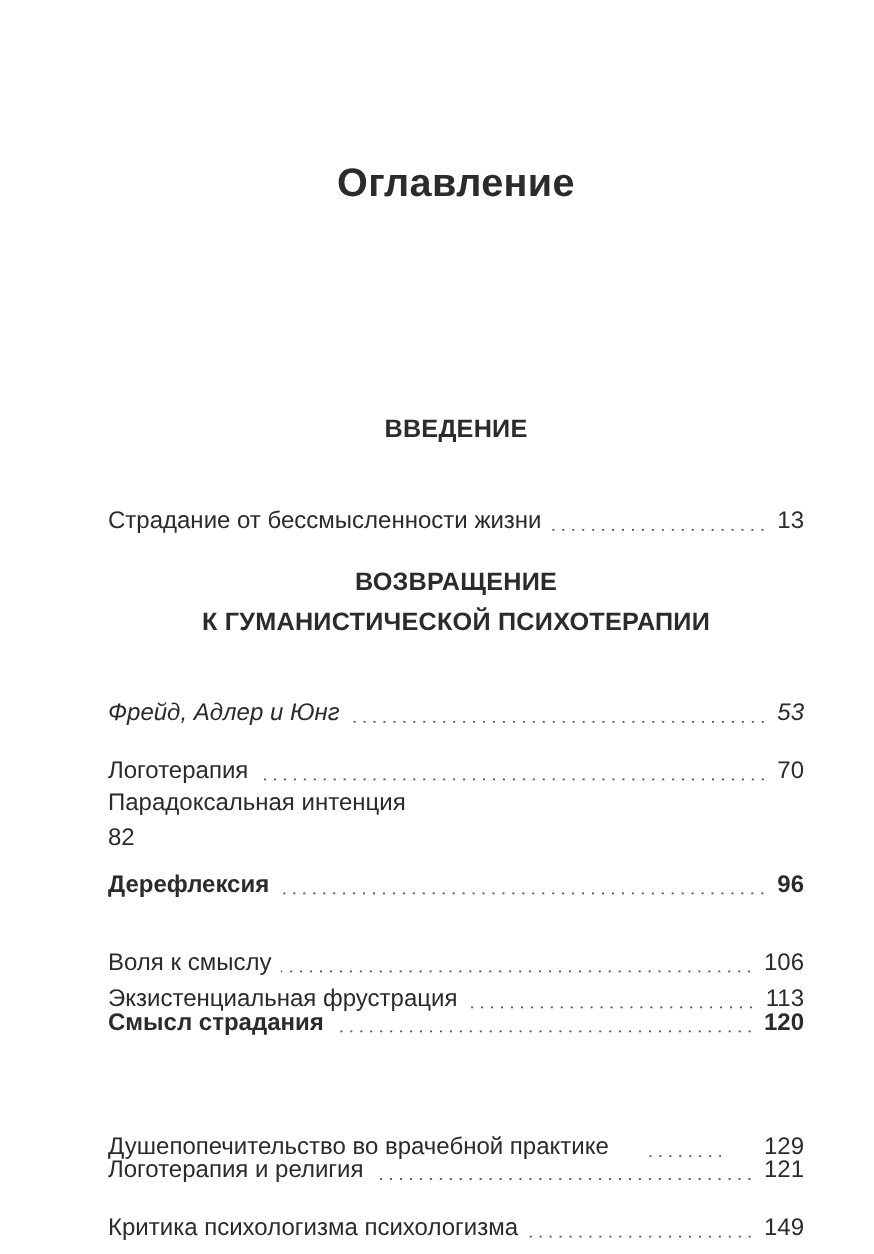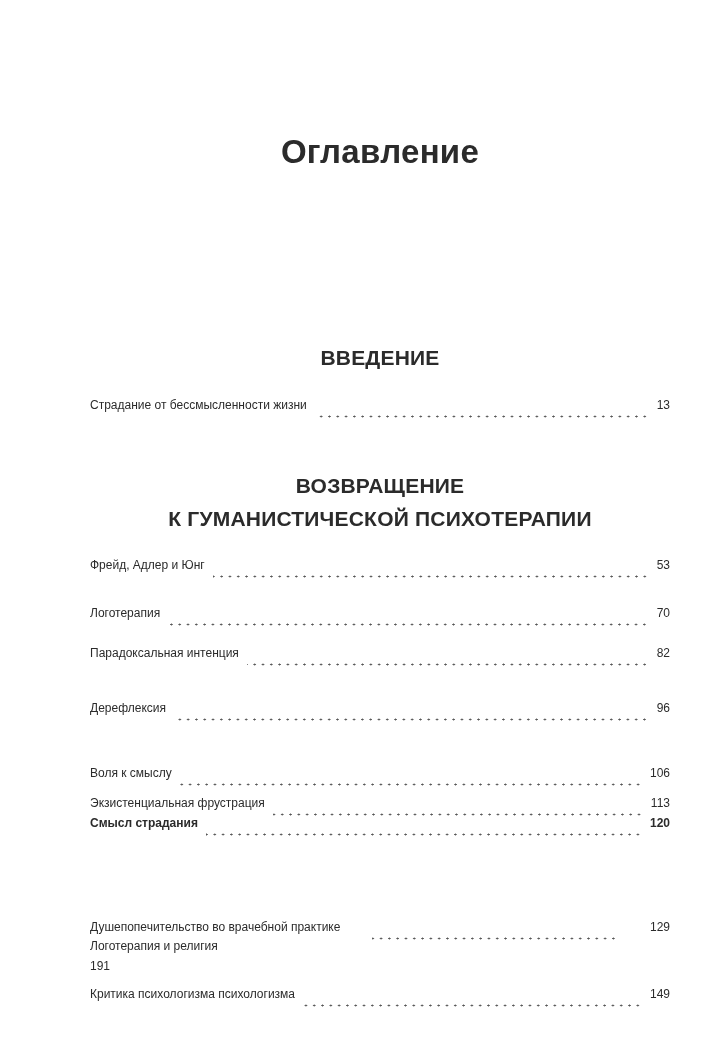--- a/index.html
+++ b/index.html
@@ -37,22 +37,23 @@
       color: #2b2b2b;
       letter-spacing: 0.2px;
     }
     .toc-row {
       position: absolute;
       left: 90px;
       width: 580px;
       height: 26px;
       display: flex;
       align-items: baseline;
-      font-size: 12px;
+      font-size: 20px;
       color: #2b2b2b;
+      margin-top: 25px;
     }
     .toc-title {
       white-space: nowrap;
       flex: 0 0 auto;
     }
     .toc-leader {
       flex: 1 1 auto;
       margin: 0 8px;
       height: 1px;
       align-self: flex-end;
@@ -83,39 +84,39 @@
   <span class="toc-title">Страдание от бессмысленности жизни</span>
   <span class="toc-leader"></span>
   <span class="toc-page">13</span>
 </div>
 
 <div class="section-heading" style="top:469px;">
   <div>ВОЗВРАЩЕНИЕ</div>
   <div>К ГУМАНИСТИЧЕСКОЙ ПСИХОТЕРАПИИ</div>
 </div>
 
-<div class="toc-row" style="top:558px;">
+<div class="toc-row" style="top:558px;font-style:italic;">
   <span class="toc-title">Фрейд, Адлер и Юнг</span>
   <span class="toc-leader"></span>
   <span class="toc-page">53</span>
 </div>
 
 <div class="toc-row" style="top:606px;">
   <span class="toc-title">Логотерапия</span>
   <span class="toc-leader"></span>
   <span class="toc-page">70</span>
 </div>
 
-<div class="toc-row" style="top:646px;">
+<div class="toc-row" style="top:633px;flex-direction:column;">
   <span class="toc-title">Парадоксальная интенция</span>
   <span class="toc-leader"></span>
   <span class="toc-page">82</span>
 </div>
 
-<div class="toc-row" style="top:701px;">
+<div class="toc-row" style="top:701px;font-weight:bold;">
   <span class="toc-title">Дерефлексия</span>
   <span class="toc-leader"></span>
   <span class="toc-page">96</span>
 </div>
 
 <div class="toc-row" style="top:766px;">
   <span class="toc-title">Воля к смыслу</span>
   <span class="toc-leader"></span>
   <span class="toc-page">106</span>
 </div>
@@ -131,23 +132,23 @@
   <span class="toc-leader"></span>
   <span class="toc-page">120</span>
 </div>
 
 <div class="toc-row" style="top:920px;gap:24px;">
   <span class="toc-title">Душепопечительство во врачебной практике</span>
   <span class="toc-leader"></span>
   <span class="toc-page">129</span>
 </div>
 
-<div class="toc-row" style="top:939px;flex-direction:column;">
+<div class="toc-row" style="top:939px;">
   <span class="toc-title">Логотерапия и религия</span>
   <span class="toc-leader"></span>
-  <span class="toc-page">191</span>
+  <span class="toc-page">121</span>
 </div>
 
 <div class="toc-row" style="top:987px;">
   <span class="toc-title">Критика психологизма психологизма</span>
   <span class="toc-leader"></span>
   <span class="toc-page">149</span>
 </div>
 
 </body></html>

